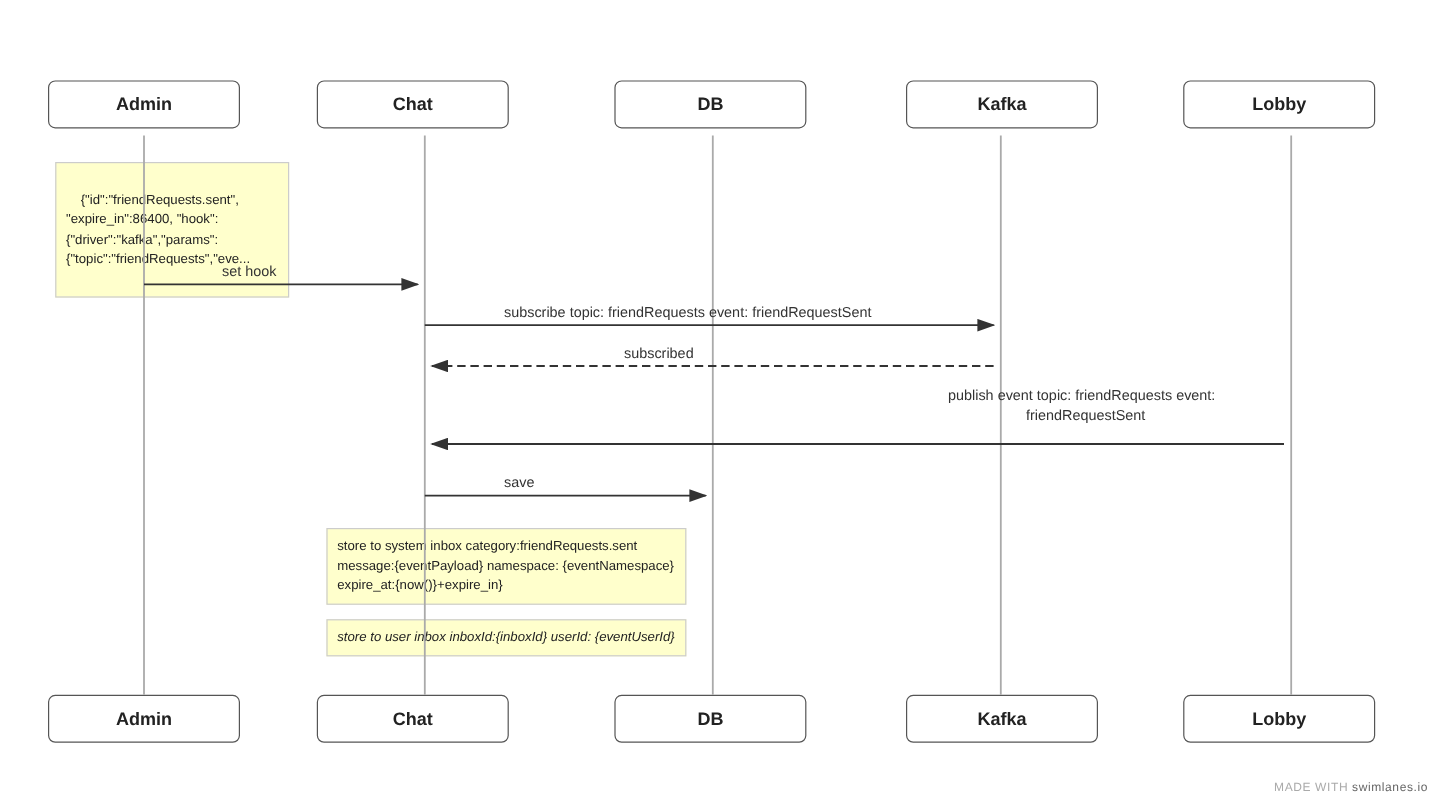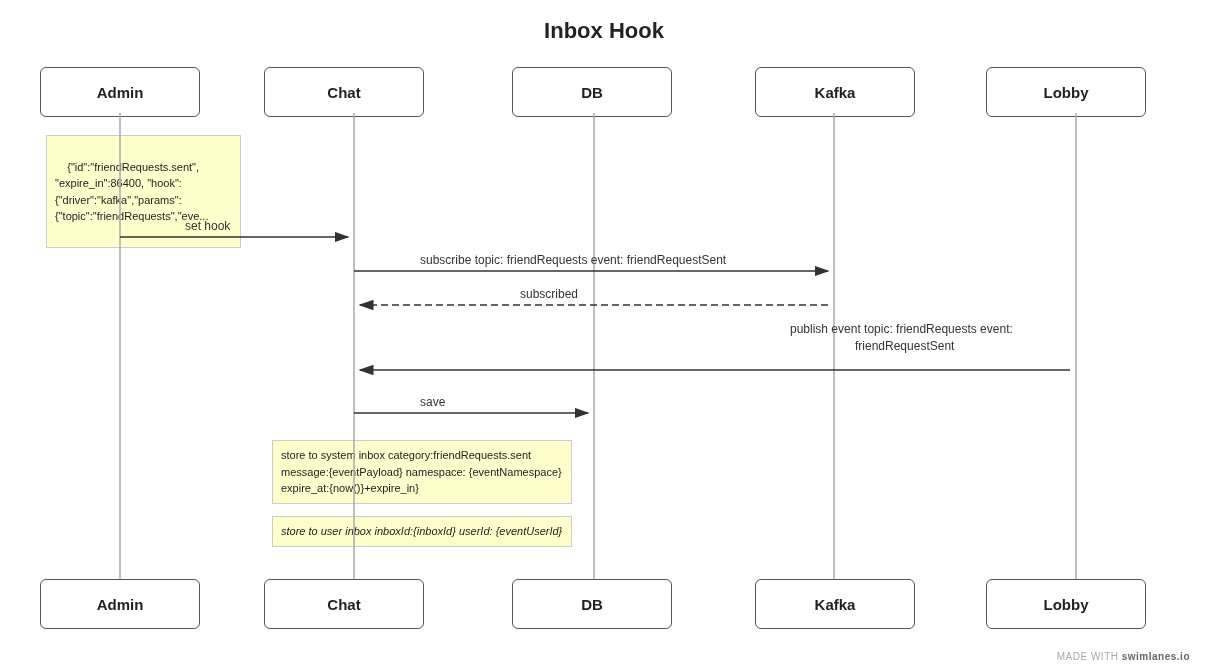--- a/index.html
+++ b/index.html
@@ -33,21 +33,21 @@
       border: 1.5px solid #555;
       background: #fff;
       border-radius: 6px;
       display: flex;
       align-items: center;
       justify-content: center;
       font-size: 15px;
       font-weight: 600;
       color: #222;
       width: 160px;
-      height: 50px;
+      height: 40px;
     }
 
     
     svg.diagram-svg {
       position: absolute;
       top: 0;
       left: 0;
       width: 1208px;
       height: 672px;
       pointer-events: none;
@@ -78,30 +78,29 @@
 
     .watermark {
       position: absolute;
       bottom: 10px;
       right: 18px;
       font-size: 10px;
       color: #aaa;
       letter-spacing: 0.5px;
     }
     .watermark span {
-      font-weight: bold;
+      font-weight: normal;
       color: #666;
     }
   </style>
 </head>
 <body>
 
 <div class="diagram-container">
 
-  <div class="title">Inbox Hook</div>
 
   <div class="lane-box" style="left:40px; top:67px;">
     <span>Admin</span>
   </div>
   <div class="lane-box" style="left:264px; top:67px;">
     <span>Chat</span>
   </div>
   <div class="lane-box" style="left:512px; top:67px;">
     <span>DB</span>
   </div>

